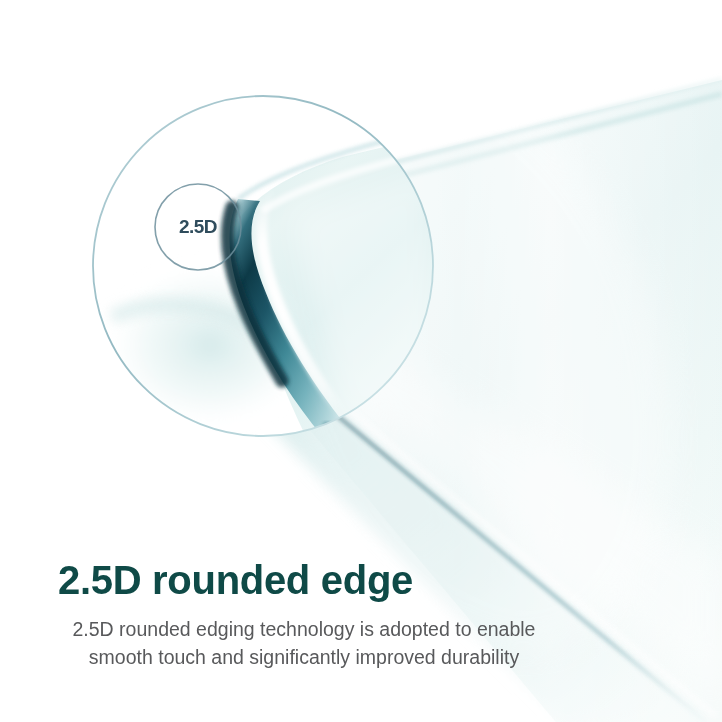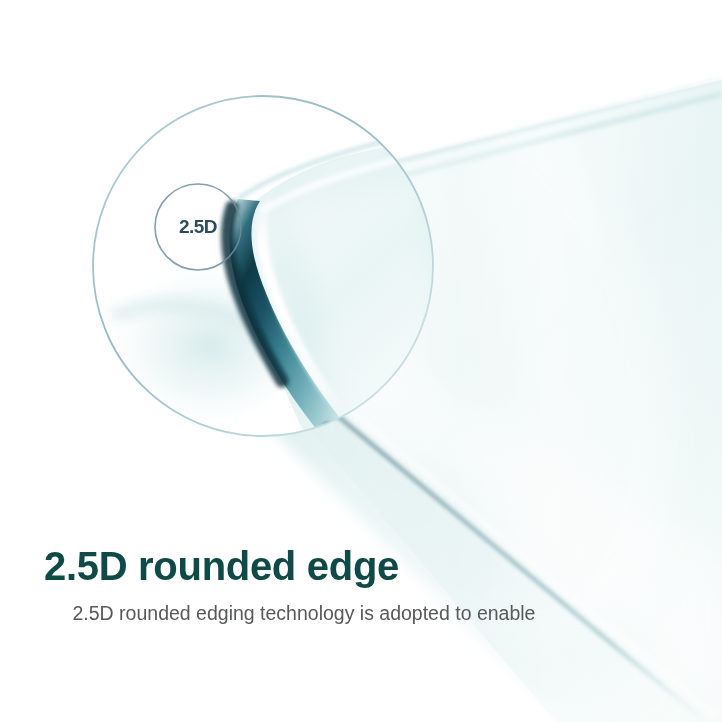--- a/index.html
+++ b/index.html
@@ -36,21 +36,21 @@
   }
 
   
   .caption {
     position: absolute;
     left: 44px;
     top: 545px;
     width: 620px;
   }
   .caption-title {
-    margin: 0;
+    margin: 14px;
     font-size: 40px;
     font-weight: bold;
     letter-spacing: -0.3px;
     line-height: 1.08;
     color: #0f4a47;
     white-space: nowrap;
   }
   .caption-body {
     margin: 12px 0 0 0;
     font-size: 19.5px;
@@ -254,16 +254,17 @@
 
     
     <div style="position:absolute; left:63px; top:121px; width:86px; text-align:center;
                 font-size:19px; font-weight:bold; color:#2f4c5c; letter-spacing:-0.5px;">2.5D</div>
   </div>
 
   <div class="caption">
     <h1 class="caption-title">2.5D rounded edge</h1>
     <p class="caption-body">
       <span>2.5D rounded edging technology is adopted to enable</span>
+      <span>smooth touch and significantly improved durability</span>
     </p>
   </div>
 
 </div>
 
 </body></html>

